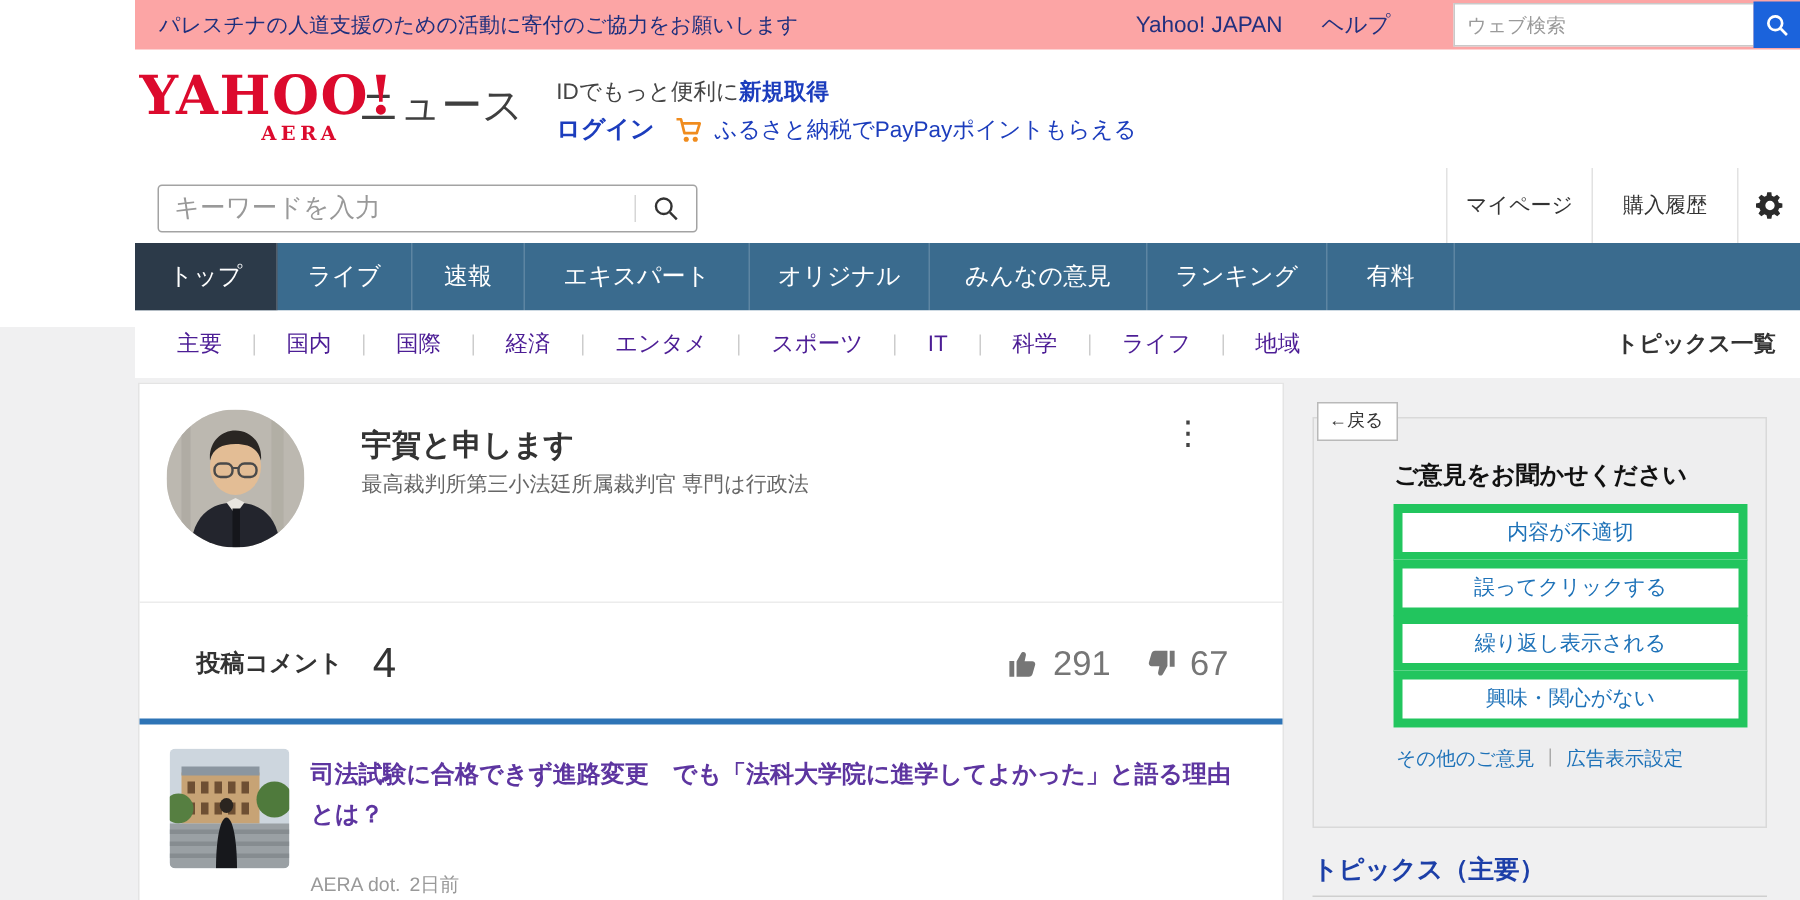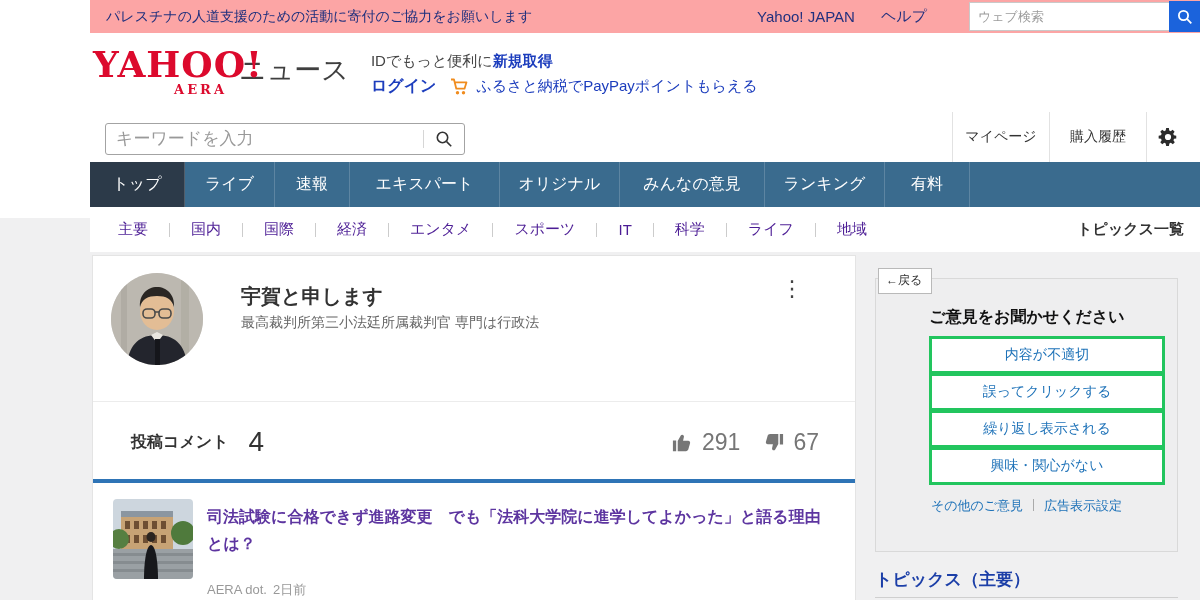--- a/index.html
+++ b/index.html
@@ -36,21 +36,21 @@
 
   
   .search-row { position:absolute; left:90px; top:112px; width:1110px; height:50px; }
   .news-search { position:absolute; left:15px; top:11px; width:360px; height:32px; border:1px solid #a3a3a3;
                  border-radius:3px; background:#fff; display:flex; align-items:center; }
   .news-search input { flex:1; border:none; outline:none; font-size:17px; padding:0 10px; color:#333; background:transparent; }
   .news-search input::placeholder { color:#999; }
   .news-search .sep { width:1px; height:18px; background:#d6d6d6; }
   .news-search button { width:40px; height:30px; border:none; background:transparent; cursor:pointer;
                         display:flex; align-items:center; justify-content:center; }
-  .hdr-cells { position:absolute; right:12px; top:0; height:50px; display:flex; }
+  .hdr-cells { position:absolute; right:0; top:0; height:50px; display:flex; }
   .hdr-cell { height:50px; display:flex; align-items:center; justify-content:center;
               border-left:1px solid #e2e2e2; cursor:pointer; font-size:14px; color:#333; }
   .hdr-cell.txt { width:97px; }
   .hdr-cell.gear { width:42px; border-right:none; }
 
   
   .main-nav { position:absolute; left:90px; top:162px; width:1110px; height:45px; background:#3a6b8e; display:flex; }
   .nav-tab { height:45px; display:flex; align-items:center; justify-content:center; color:#fff;
              font-size:16px; cursor:pointer; border-right:1px solid rgba(255,255,255,0.18); }
   .nav-tab.active { background:#2c3a49; }
@@ -92,21 +92,21 @@
 
   
   .fb-panel { position:absolute; left:875px; top:278px; width:303px; height:274px; background:#eeeeef;
               border:1px solid #d9d9d9; }
   .back-btn { position:absolute; left:878px; top:268px; background:#fff; border:1px solid #b9b9b9;
               font-size:12px; color:#333; padding:3px 9px 4px 7px; cursor:pointer; z-index:3;
               font-family:"Liberation Sans",sans-serif; }
   .fb-heading { position:absolute; left:33px; top:28px; width:236px; text-align:center;
                 font-size:16px; font-weight:bold; color:#111; }
   .fb-options { position:absolute; left:53px; top:58px; width:236px; }
-  .fb-btn { display:block; width:236px; height:38px; background:#fff; border:3px solid #22c55e;
+  .fb-btn { display:block; width:236px; height:38px; background:#fff; border:6px solid #22c55e;
             color:#1e72b8; font-size:14px; cursor:pointer; margin-top:-1px;
             font-family:Liberation Sans, sans-serif; }
   .fb-links { position:absolute; left:0; top:218px; width:100%; text-align:center; font-size:13px; }
   .fb-links a { color:#1e72b8; cursor:pointer; text-decoration:none; }
   .fb-links .pipe { display:inline-block; width:1px; height:12px; background:#aaa; margin:0 10px; vertical-align:-1px; }
   .topics-head { position:absolute; left:875px; top:568px; font-size:17px; font-weight:bold; color:#1c3fa8; }
   .topics-rule { position:absolute; left:875px; top:597px; width:303px; height:1px; background:#cfcfcf; }
 
   svg { display:block; }
 </style>

